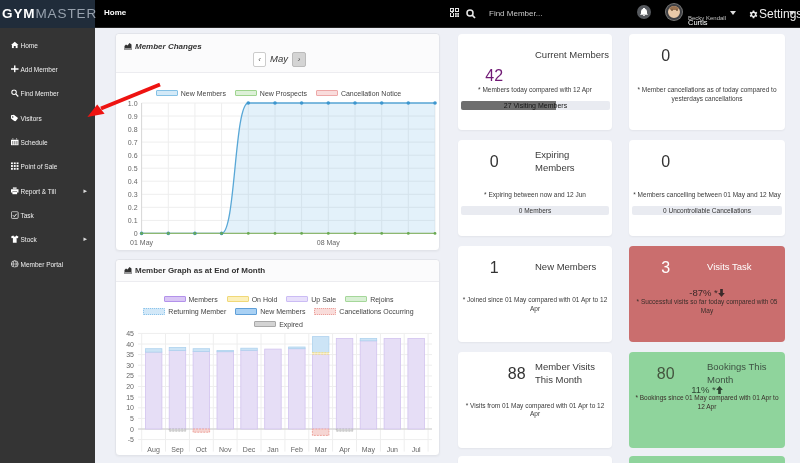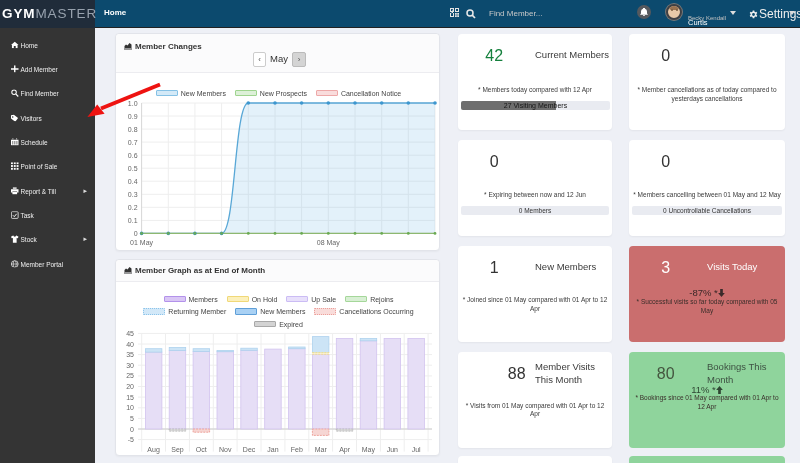--- a/index.html
+++ b/index.html
@@ -1,17 +1,17 @@
 <!DOCTYPE html>
 <html><head>
 <meta charset="utf-8">
 <style>
 * { margin:0; padding:0; box-sizing:border-box; }
 html,body { width:800px; height:463px; overflow:hidden; font-family:"Liberation Sans",sans-serif; background:#eef0f6; }
-#topbar { position:absolute; left:0; top:0; width:800px; height:28px; background:#0c4a6e; border-bottom:1px solid #222; z-index:5; }
+#topbar { position:absolute; left:0; top:0; width:800px; height:28px; background:#000000; border-bottom:1px solid #222; z-index:5; }
 #logo { position:absolute; left:0; top:0; width:95px; height:28px; background:#202c3a; color:#fff; font-size:13.5px; font-weight:bold; line-height:27px; padding-left:2px; letter-spacing:0.9px; z-index:6; }
 #logo span { color:#97a1ad; font-weight:normal; }
 #crumb { position:absolute; left:104px; top:0; height:28px; line-height:25.5px; color:#fff; font-size:8px; font-weight:bold; z-index:6; }
 #sidebar { position:absolute; left:0; top:28px; width:95px; height:435px; background:#343434; z-index:4; }
 .sitem { position:absolute; left:0; width:95px; height:24px; color:#f0f0f0; font-size:6.5px; }
 .sitem .ico { position:absolute; left:11px; top:50%; transform:translateY(-50%); width:7.5px; height:7.5px; fill:#fff; }
 .sitem .txt { position:absolute; left:20.5px; top:50%; transform:translateY(-50%); white-space:nowrap; }
 .sitem .arr { position:absolute; right:8px; top:50%; transform:translateY(-50%); font-size:7px; color:#ddd; }
 
 .panel { position:absolute; background:#fff; border:1px solid #e2e4ea; border-radius:4px; box-shadow:0 1px 2px rgba(0,0,0,0.04); }
@@ -145,21 +145,21 @@
 <div class="sitem" style="top:223.7px;">
       <svg class="ico" viewBox="0 0 16 16">
         <circle cx="8" cy="8" r="7.2" fill="none" stroke="#fff" stroke-width="1.5"></circle>
         <ellipse cx="8" cy="8" rx="3.2" ry="7.2" fill="none" stroke="#fff" stroke-width="1.2"></ellipse>
         <line x1="0.8" y1="8" x2="15.2" y2="8" stroke="#fff" stroke-width="1.2"></line>
       </svg>
       <span class="txt">Member Portal</span>
     </div>
   </div>
 <div id="panel1" class="panel">
-  <div class="phead" style="height:39px;">
+  <div class="phead" style="height:39px;font-style:italic;">
     <div class="ptitle" style="top:8px;"><span class="cicon"><svg width="8" height="8" viewBox="0 0 16 14">
             <path fill="#333" d="M0 12h16v2H0zM1 11V7l3-3 3 2 4-5 4 3v7z"></path>
           </svg></span>Member Changes</div>
     <div style="position:absolute;left:137px;top:18px;width:13px;height:15px;background:#fff;border:1px solid #ccc;border-radius:2px;text-align:center;line-height:14px;font-size:8px;color:#555;">‹</div>
     <div style="position:absolute;left:154px;top:19px;font-size:9.5px;color:#333;">May</div>
     <div style="position:absolute;left:176px;top:18px;width:14px;height:15px;background:#d4d4d4;border:1px solid #bbb;border-radius:2px;text-align:center;line-height:14px;font-size:8px;color:#555;">›</div>
   </div>
   <div style="position:absolute;left:0;top:55.5px;width:325px;text-align:center;white-space:nowrap;font-size:7px;line-height:8px;">
     <span class="legswatch" style="background:#d3e9f7;border:1px solid #85c1e5;"></span><span class="legtext">New Members</span>
     <span class="legswatch" style="background:#ddf0d8;border:1px solid #9fd48f;"></span><span class="legtext">New Prospects</span>
@@ -323,55 +323,58 @@
 <text x="157.0" y="121.6" font-size="7" fill="#666" text-anchor="middle" font-family="Liberation Sans, sans-serif">Jan</text>
 <text x="180.8" y="121.6" font-size="7" fill="#666" text-anchor="middle" font-family="Liberation Sans, sans-serif">Feb</text>
 <text x="204.7" y="121.6" font-size="7" fill="#666" text-anchor="middle" font-family="Liberation Sans, sans-serif">Mar</text>
 <text x="228.6" y="121.6" font-size="7" fill="#666" text-anchor="middle" font-family="Liberation Sans, sans-serif">Apr</text>
 <text x="252.4" y="121.6" font-size="7" fill="#666" text-anchor="middle" font-family="Liberation Sans, sans-serif">May</text>
 <text x="276.3" y="121.6" font-size="7" fill="#666" text-anchor="middle" font-family="Liberation Sans, sans-serif">Jun</text>
 <text x="300.2" y="121.6" font-size="7" fill="#666" text-anchor="middle" font-family="Liberation Sans, sans-serif">Jul</text>
 </svg>
 </div>
 <div class="card cardA" style="top:33.5px;height:96px;">
-    <div class="num" style="color:#15803d;">42</div>
+    <div class="num" style="color:#701a75;margin-top:20px;">42</div>
     <div class="ttl" style="color:#3a3a3a;">
       <span>Current Members</span>
     </div>
     <div class="note" style="top:52px;color:#3a3a3a;">* Members today compared with 12 Apr</div>
     <div style="position:absolute;left:3px;right:2px;top:67px;height:9.5px;background:#e9ebf1;border-radius:2px;overflow:hidden;">
       <div style="position:absolute;left:0;top:0;width:63.5%;height:100%;background:#6e6e6e;"></div>
       <div style="position:absolute;left:0;width:100%;text-align:center;font-size:7px;color:#141414;line-height:9.5px;">27 Visiting Members</div>
     </div>
   </div>
 <div class="card cardB" style="top:33.5px;height:96px;">
     <div class="num" style="color:#333;">0</div>
     <div class="note" style="top:52.5px;color:#3a3a3a;">* Member cancellations as of today compared to yesterdays cancellations</div>
   </div>
 <div class="card cardA" style="top:139.5px;height:96px;">
     <div class="num" style="color:#333;">0</div>
+    <div class="ttl" style="color:#3a3a3a;">
+      <span>Expiring<br>Members</span>
+    </div>
     <div class="note" style="top:51px;color:#3a3a3a;">* Expiring between now and 12 Jun</div>
     <div class="pill" style="top:66px;">0 Members</div>
   </div>
 <div class="card cardB" style="top:139.5px;height:96px;">
     <div class="num" style="color:#333;">0</div>
     <div class="note" style="top:51px;color:#3a3a3a;">* Members cancelling between 01 May and 12 May</div>
     <div class="pill" style="top:66px;">0 Uncontrollable Cancellations</div>
   </div>
 <div class="card cardA" style="top:245.5px;height:96px;">
     <div class="num" style="color:#333;">1</div>
     <div class="ttl" style="color:#3a3a3a;">
       <span>New Members</span>
     </div>
     <div class="note" style="top:50.5px;color:#3a3a3a;">* Joined since 01 May compared with 01 Apr to 12 Apr</div>
   </div>
 <div class="card cardB" style="top:245.5px;height:96px;background:#ca6e6e;box-shadow:none;">
     <div class="num" style="color:#fff;">3</div>
     <div class="ttl" style="color:#ffffff;">
-      <span>Visits Today</span>
+      <span>Visits Task</span>
     </div>
     <div class="pct" style="top:41px;color:#3a2727;">-87% *<svg width="7" height="8" viewBox="0 0 10 12" style="vertical-align:-1px">
         <path fill="#3a2a2a" d="M3 0h4v6h3L5 12 0 6h3z"></path>
       </svg></div>
     <div class="note" style="top:52.5px;color:#3a2e2a;">* Successful visits so far today compared with 05 May</div>
   </div>
 <div class="card cardA" style="top:351.5px;height:96px;">
     <div class="num" style="color:#333;padding-left:45px;">88</div>
     <div class="ttl" style="color:#3a3a3a;">
       <span>Member Visits<br>This Month</span>

